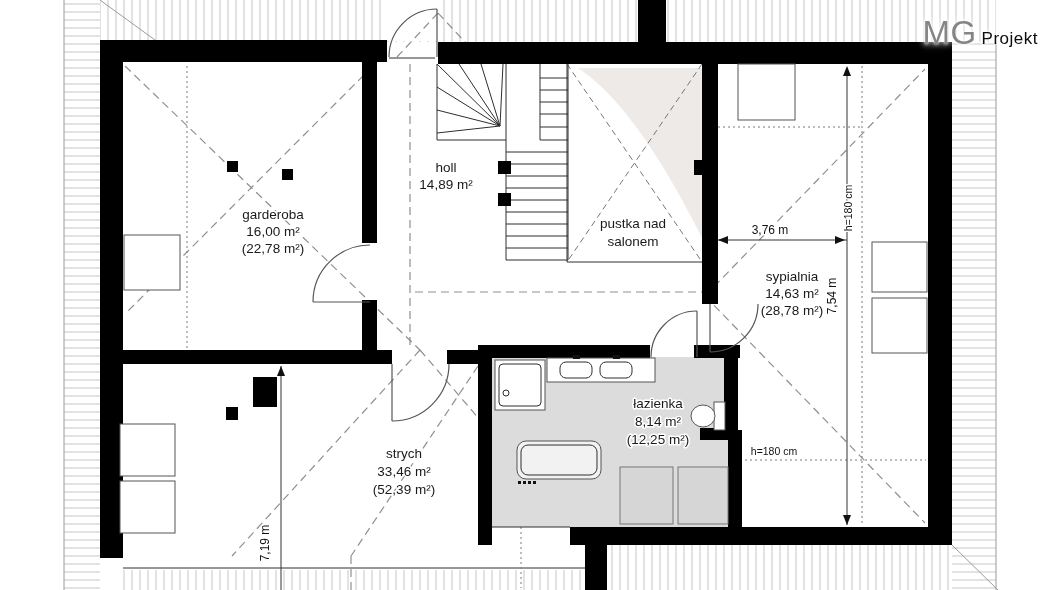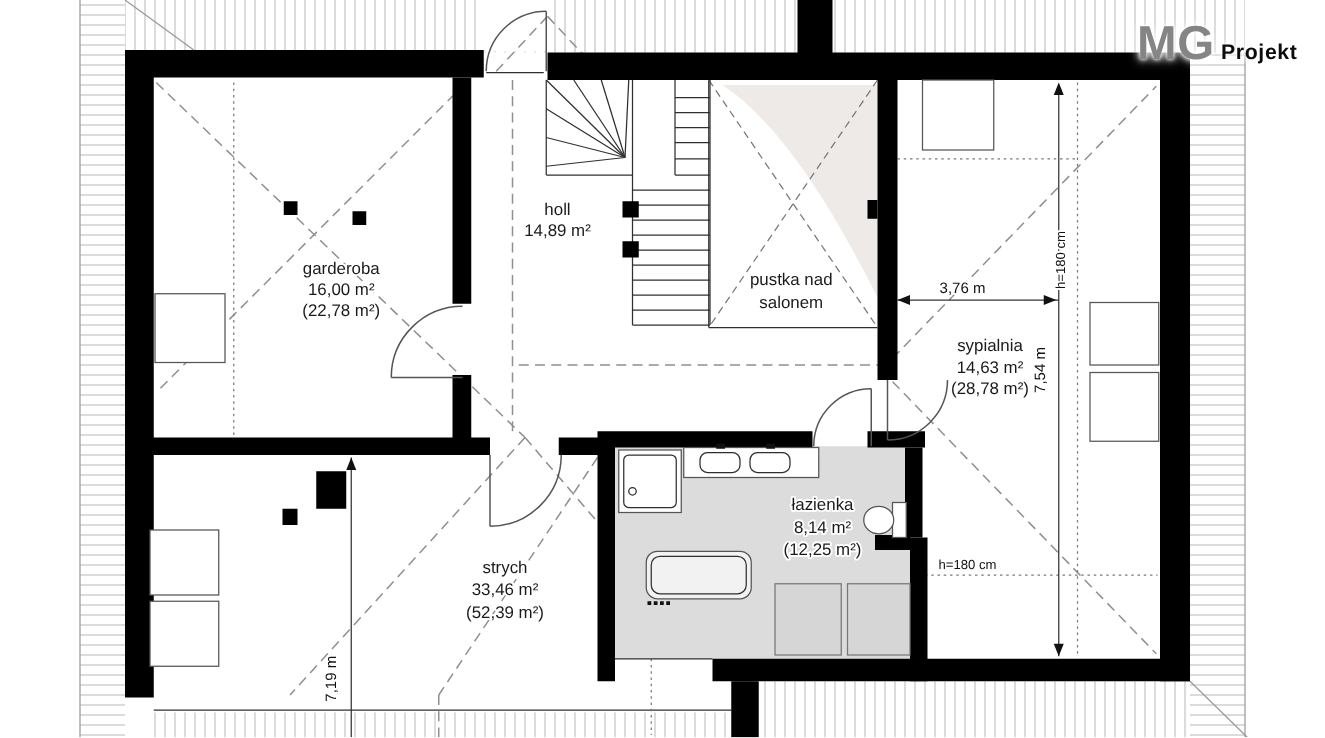--- a/index.html
+++ b/index.html
@@ -23,22 +23,22 @@
   .dim{stroke:#333;stroke-width:1;fill:none}
   .arr{fill:#111;stroke:none}
   .lbl{font-family:"Liberation Sans",sans-serif;font-size:13.5px;fill:var(--text);
        text-anchor:middle;paint-order:stroke;stroke:#fff;stroke-width:3px;stroke-linejoin:round}
   .dimt{font-family:"Liberation Sans",sans-serif;font-size:12px;fill:#111;text-anchor:middle;
         paint-order:stroke;stroke:#fff;stroke-width:3px;stroke-linejoin:round}
   .dims{font-family:"Liberation Sans",sans-serif;font-size:10.5px;fill:#111;text-anchor:middle;
         paint-order:stroke;stroke:#fff;stroke-width:3px;stroke-linejoin:round}
   .logo{position:absolute;top:16px;right:22px;display:flex;align-items:baseline;gap:5px;
         text-shadow:0 0 3px #fff,0 0 6px #fff,0 0 9px #fff;}
-  .logo .mg{font-weight:700;font-size:38px;color:#858585;letter-spacing:.5px;line-height:1}
-  .logo .pj{font-weight:700;font-size:17px;color:#0c0c0c;letter-spacing:.5px;line-height:1}
+  .logo .mg{font-weight:400;font-size:33px;color:#858585;letter-spacing:.5px;line-height:1}
+  .logo .pj{font-weight:400;font-size:17px;color:#0c0c0c;letter-spacing:.5px;line-height:1}
 </style>
 </head>
 <body>
 
 <div class="frame">
 <svg width="1060" height="590" viewBox="0 0 1060 590">
   <defs>
     <pattern id="hH" width="8" height="8" patternUnits="userSpaceOnUse">
       <path d="M0 4 H8" style="stroke:var(--hatch);stroke-width:1" fill="none"></path>
     </pattern>

